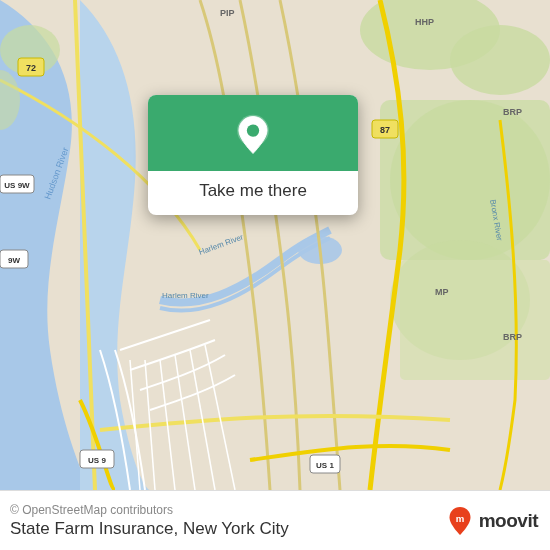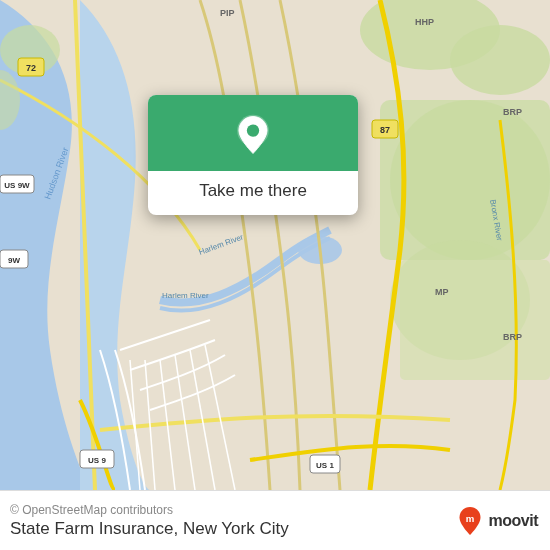--- a/index.html
+++ b/index.html
@@ -108,21 +108,21 @@
       align-items: center;
       gap: 5px;
     }
 
     #moovit-icon {
       width: 28px;
       height: 28px;
     }
 
     #moovit-text {
-      font-size: 16px;
+      font-size: 19px;
       font-weight: 700;
       color: #333;
       letter-spacing: -0.5px;
     }
   </style>
 </head>
 <body>
 
 <div id="map-container">
   <svg id="map-svg" viewBox="0 0 550 490" xmlns="http://www.w3.org/2000/svg">

